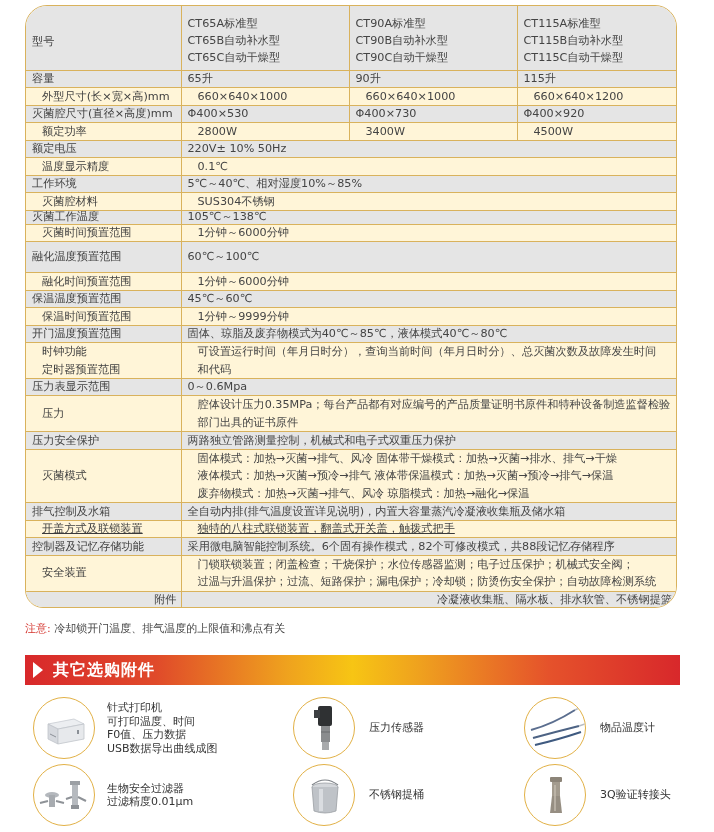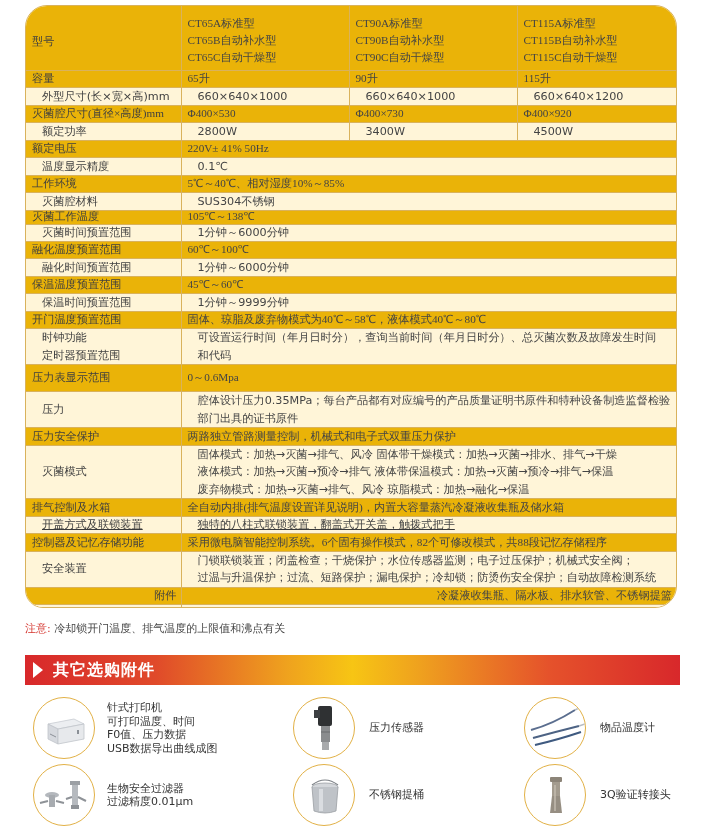--- a/index.html
+++ b/index.html
@@ -9,21 +9,21 @@
   .spec-wrap {
     position: absolute; left: 25px; top: 5px; width: 652px; height: 603px;
     border: 1.5px solid #d9b25c; border-radius: 22px 22px 22px 18px;
     overflow: hidden; background: #fffdf5;
   }
   table.spec { border-collapse: collapse; width: 100%; table-layout: fixed; font-size: 11.2px; line-height: 1.0; }
   table.spec td { border-bottom: 1px solid #d9b25c; border-right: 1px solid #d9b25c; padding: 0 4px 0 6px; vertical-align: middle; white-space: nowrap; overflow: hidden; }
   table.spec td:last-child { border-right: none; }
   table.spec tr:last-child td { border-bottom: none; }
   table.spec tr.alt td { background: #fff5d8; padding-left: 16px; }
-  table.spec tr.plain td { background: #eab308; font-family: Liberation Serif, serif; }
+  table.spec tr.plain td { background: #e5e5e5; }
   td.label { width: 155px; color: #3f3f3f; }
   td.val { color: #444; }
   .ml { display: block; line-height: 17.5px; }
   .model-cell .ml { line-height: 17px; }
 
   .note { position: absolute; left: 25px; top: 621px; font-size: 11px; color: #444; }
   .note .note-label { color: #d4342d; }
 
   .banner {
     position: absolute; left: 25px; top: 655px; width: 655px; height: 30px;
@@ -87,21 +87,21 @@
           <td class="val">Φ400×920</td>
         </tr>
         <tr class="alt" style="height: 17.5px;">
           <td class="label">额定功率</td>
           <td class="val">2800W</td>
           <td class="val">3400W</td>
           <td class="val">4500W</td>
         </tr>
         <tr class="plain" style="height: 17.5px;">
           <td class="label">额定电压</td>
-          <td class="val" colspan="3">220V± 41%  50Hz</td>
+          <td class="val" colspan="3">220V± 10%  50Hz</td>
         </tr>
         <tr class="alt" style="height: 17.5px;">
           <td class="label">温度显示精度</td>
           <td class="val" colspan="3">0.1℃</td>
         </tr>
         <tr class="plain" style="height: 17.5px;">
           <td class="label">工作环境</td>
           <td class="val" colspan="3">5℃～40℃、相对湿度10%～85%</td>
         </tr>
         <tr class="alt" style="height: 17.5px;">
@@ -109,51 +109,51 @@
           <td class="val" colspan="3">SUS304不锈钢</td>
         </tr>
         <tr class="plain" style="height: 14px;">
           <td class="label">灭菌工作温度</td>
           <td class="val" colspan="3">105℃～138℃</td>
         </tr>
         <tr class="alt" style="height: 17.5px;">
           <td class="label">灭菌时间预置范围</td>
           <td class="val" colspan="3">1分钟～6000分钟</td>
         </tr>
-        <tr class="plain" style="height: 17px; margin-top: 38px;">
+        <tr class="plain" style="height: 31px; margin-top: 38px;">
           <td class="label">融化温度预置范围</td>
           <td class="val" colspan="3">60℃～100℃</td>
         </tr>
         <tr class="alt" style="height: 17.5px;">
           <td class="label">融化时间预置范围</td>
           <td class="val" colspan="3">1分钟～6000分钟</td>
         </tr>
         <tr class="plain" style="height: 17.5px;">
           <td class="label">保温温度预置范围</td>
           <td class="val" colspan="3">45℃～60℃</td>
         </tr>
         <tr class="alt" style="height: 17.5px;">
           <td class="label">保温时间预置范围</td>
           <td class="val" colspan="3">1分钟～9999分钟</td>
         </tr>
         <tr class="plain" style="height: 17.5px;">
           <td class="label">开门温度预置范围</td>
-          <td class="val" colspan="3">固体、琼脂及废弃物模式为40℃～58℃，液体模式40℃～80℃</td>
+          <td class="val" colspan="3">固体、琼脂及废弃物模式为40℃～85℃，液体模式40℃～80℃</td>
         </tr>
         <tr class="alt" style="height: 20px;">
           <td class="label">
             <span class="ml"> 时钟功能</span>
             <span class="ml">定时器预置范围</span>
           </td>
           <td class="val" colspan="3">
             <span class="ml">可设置运行时间（年月日时分），查询当前时间（年月日时分）、总灭菌次数及故障发生时间</span>
             <span class="ml">和代码</span>
           </td>
         </tr>
-        <tr class="plain" style="height: 27px;">
+        <tr class="plain" style="height: 17px;">
           <td class="label">压力表显示范围</td>
           <td class="val" colspan="3">0～0.6Mpa</td>
         </tr>
         <tr class="alt" style="height: 36px;">
           <td class="label">压力</td>
           <td class="val" colspan="3">
             <span class="ml">腔体设计压力0.35MPa；每台产品都有对应编号的产品质量证明书原件和特种设备制造监督检验</span>
             <span class="ml">部门出具的证书原件</span>
           </td>
         </tr>

